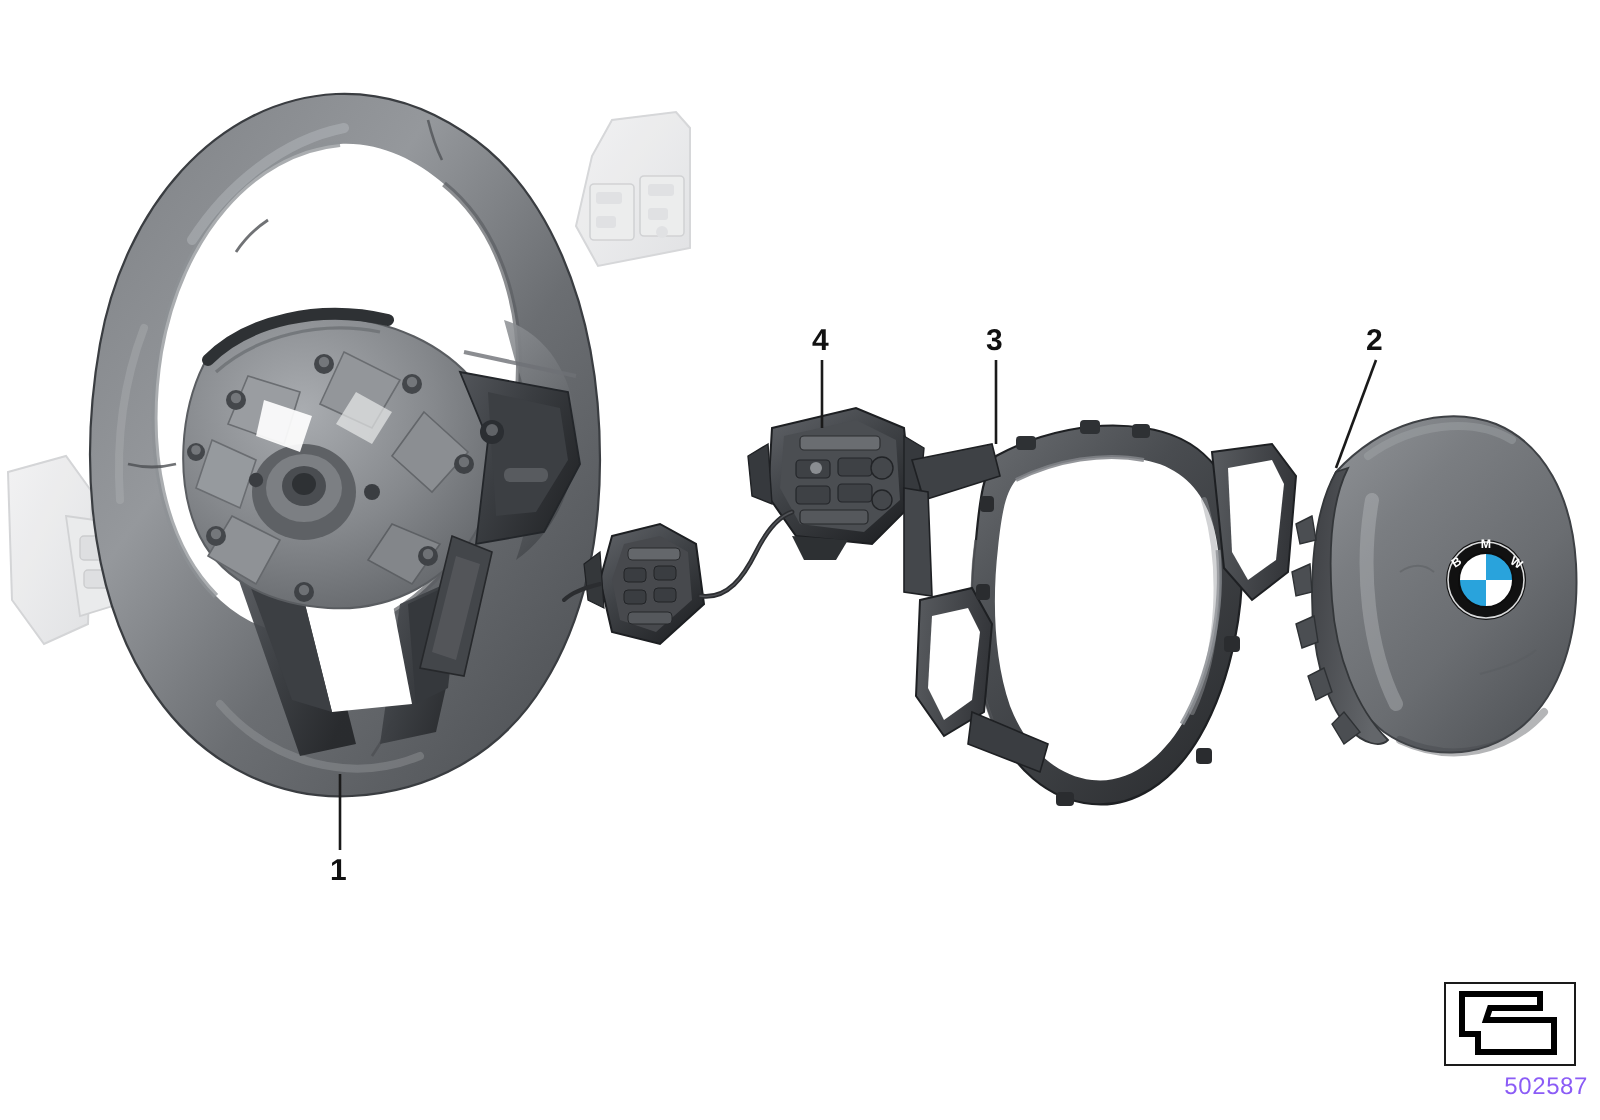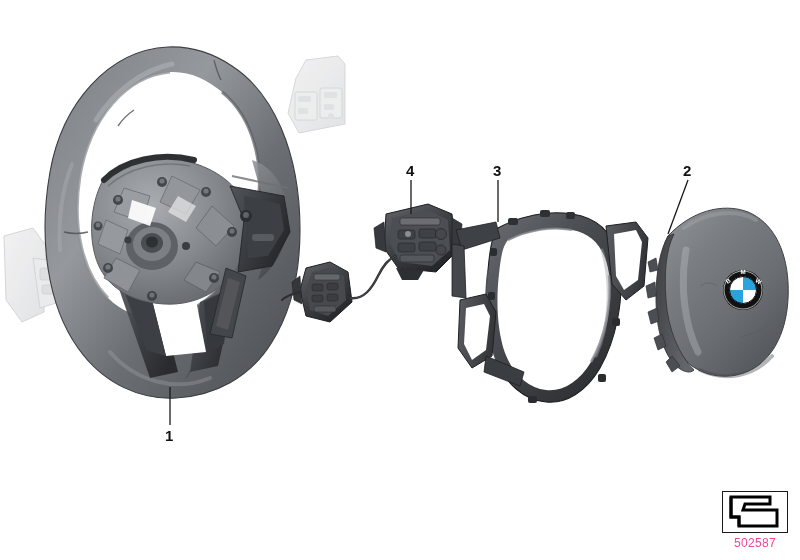--- a/index.html
+++ b/index.html
@@ -42,24 +42,24 @@
     height: 42px;
     border: 1px solid #1a1a1a;
     background: #ffffff;
     box-sizing: border-box;
   }
   #corner-code {
     position: absolute;
     left: 716px;
     top: 536px;
     width: 78px;
-    text-align: center;
+    text-align: right;
     font-family: "Liberation Sans", sans-serif;
     font-size: 12px;
-    color: #ec4899;
+    color: #8b5cf6;
     letter-spacing: 0.3px;
   }
   .corner-arrow-svg {
     position: absolute;
     left: 0;
     top: 0;
   }
 </style>
 </head>
 <body>

